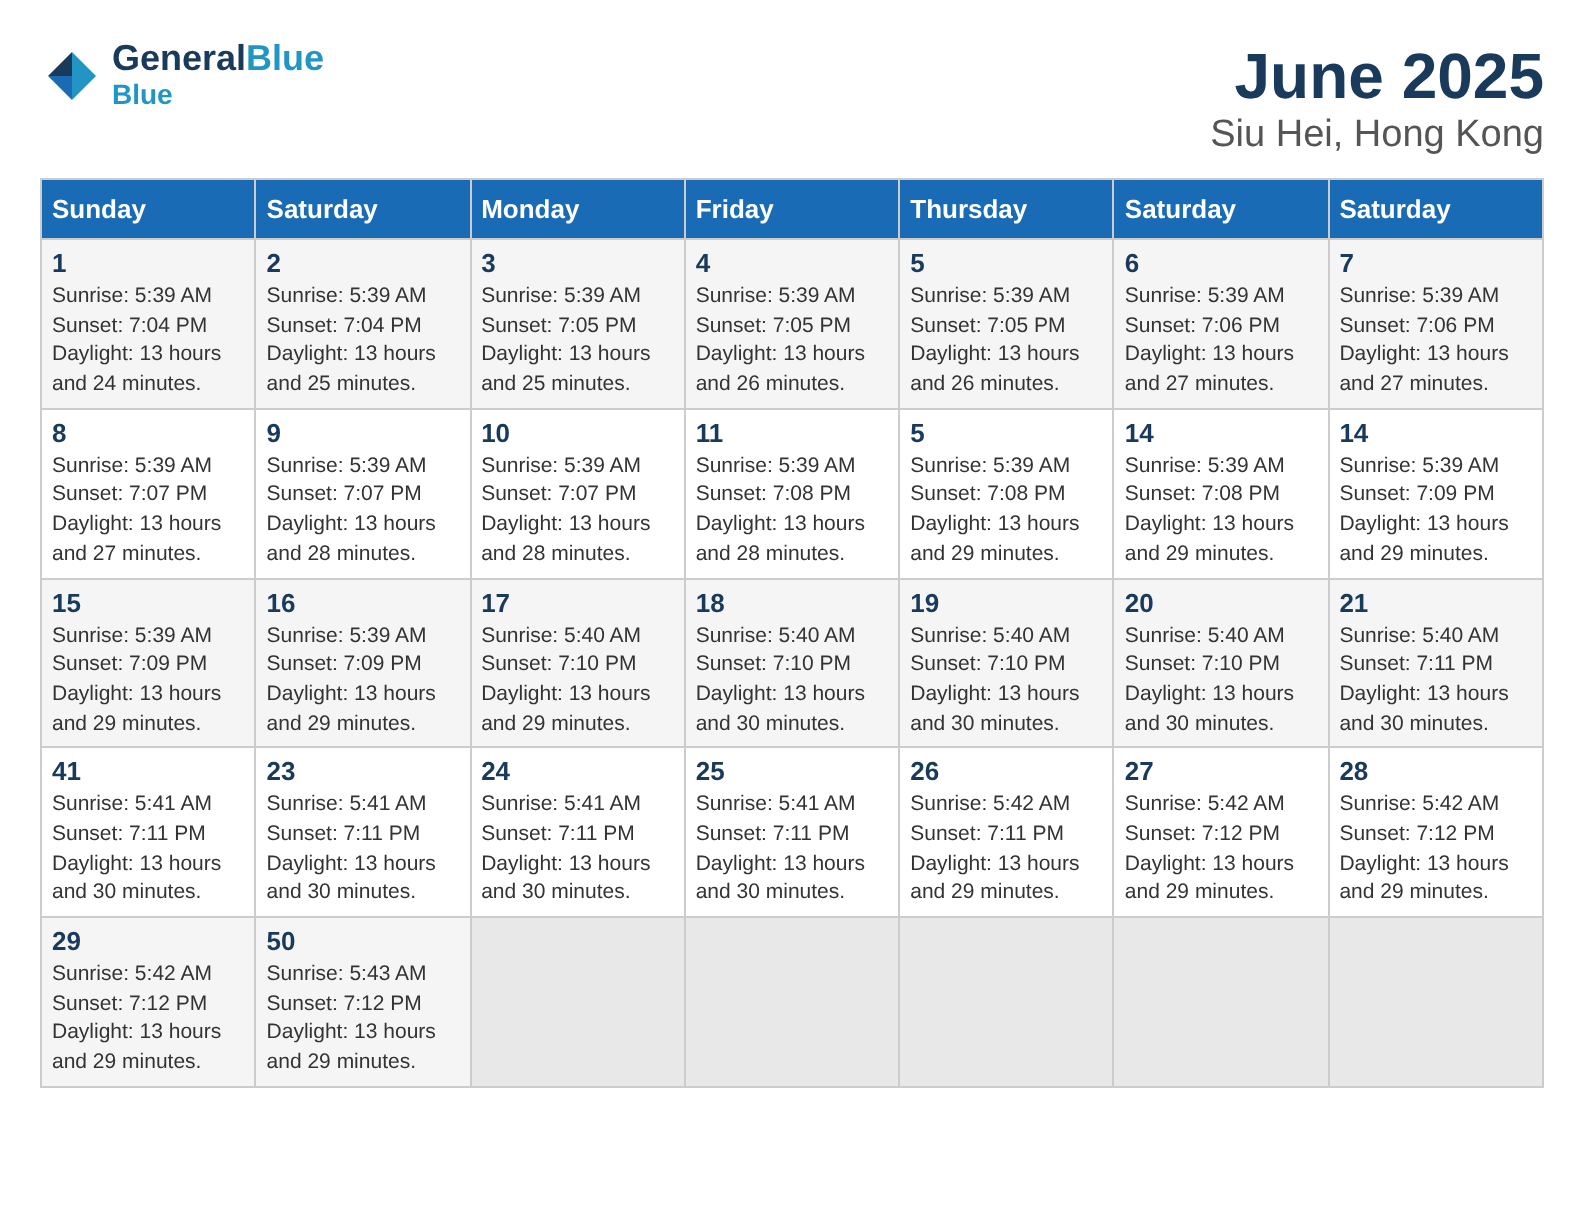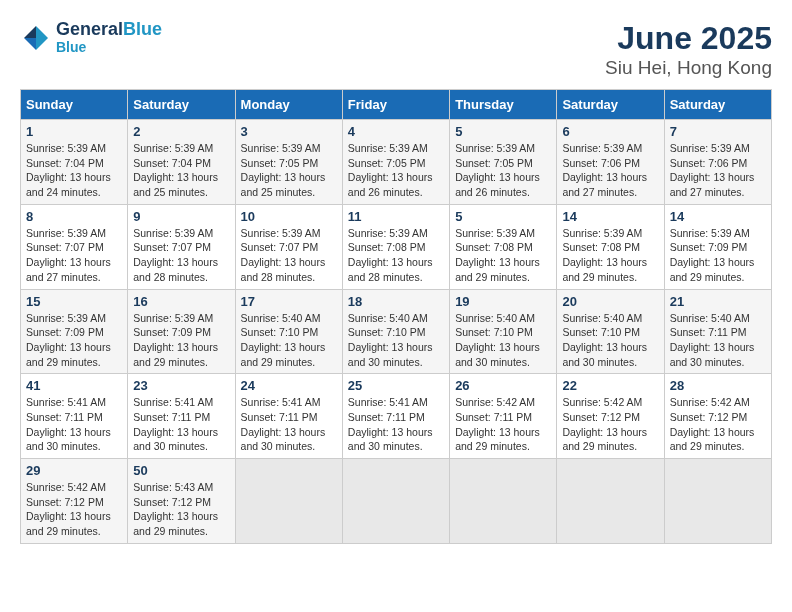--- a/index.html
+++ b/index.html
@@ -334,21 +334,21 @@
       </td>
         <td>
         <span class="day-num">26</span>
         <div class="day-info">
           Sunrise: 5:42 AM<br>
           Sunset: 7:11 PM<br>
           Daylight: 13 hours and 29 minutes.
         </div>
       </td>
         <td>
-        <span class="day-num">22</span>
+        <span class="day-num">27</span>
         <div class="day-info">
           Sunrise: 5:42 AM<br>
           Sunset: 7:12 PM<br>
           Daylight: 13 hours and 29 minutes.
         </div>
       </td>
         <td>
         <span class="day-num">28</span>
         <div class="day-info">
           Sunrise: 5:42 AM<br>

